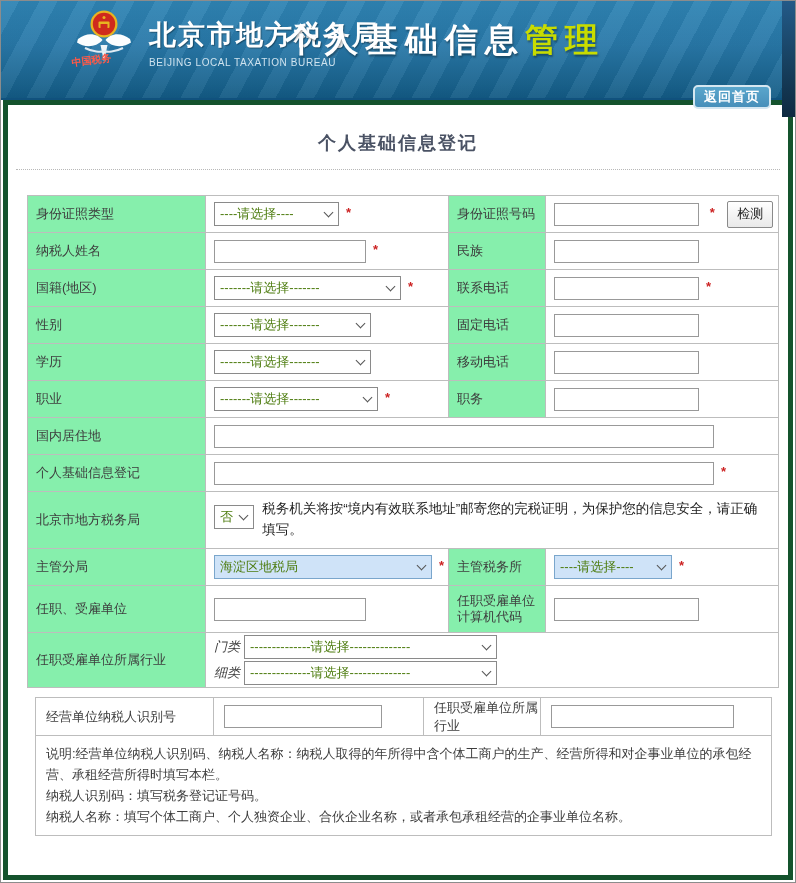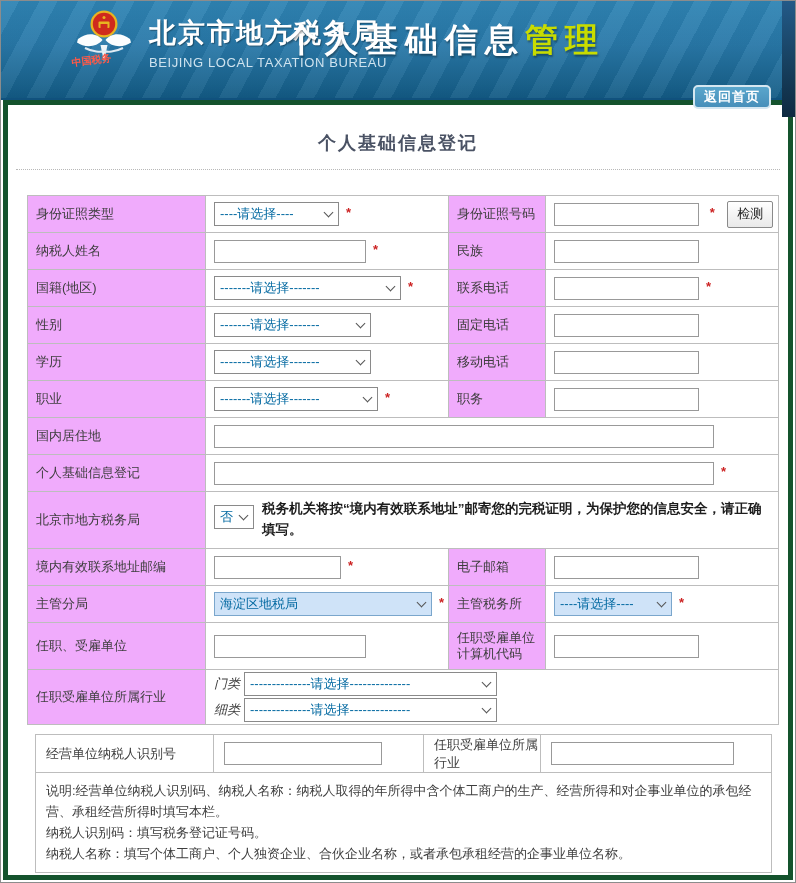--- a/index.html
+++ b/index.html
@@ -33,21 +33,21 @@
     z-index: 6;
   }
   .header-left { position: absolute; left: 70px; top: 8px; display: flex; align-items: center; }
   .logo { width: 64px; height: 62px; margin-right: 14px; }
   .bureau-names { display: flex; flex-direction: column; margin-top: 4px; }
   .bureau-cn {
     color: #ffffff; font-size: 27px; font-weight: bold; letter-spacing: 2px;
     text-shadow: 1px 1px 1px rgba(0,0,0,0.35);
   }
   .bureau-en {
-    color: #cfe3ef; font-size: 13px; letter-spacing: 0.6px; margin-top: 4px;
+    color: #cfe3ef; font-size: 10px; letter-spacing: 0.6px; margin-top: 4px;
   }
   .header-title {
     position: absolute; left: 284px; top: 17px;
     font-size: 33px; font-weight: bold; letter-spacing: 7px;
     color: #ffffff; text-shadow: 1px 2px 2px rgba(0,0,0,0.35);
     white-space: nowrap;
   }
   .header-title .accent { color: #c8dc00; }
   .home-btn {
     position: absolute; top: 84px; right: 24px; z-index: 7;
@@ -67,21 +67,21 @@
     font-size: 18px; font-weight: bold; letter-spacing: 2px; color: #4a5264;
   }
   .dotted-sep { border-bottom: 1px dotted #b8b8b8; margin: 14px 8px 0 8px; height: 0; }
   
   table { border-collapse: collapse; table-layout: fixed; }
   .main-table { margin: 25px 0 0 19px; width: 751px; }
   .main-table td {
     border: 1px solid #bdbdbd; font-size: 13px; color: #3d3d3d;
     padding: 0 0 0 8px; vertical-align: middle;
   }
-  .main-table td.lbl { background: #f0abfc; line-height: 1.25; padding-right: 0; }
+  .main-table td.lbl { background: #86efac; line-height: 1.25; padding-right: 0; }
   .biz-table { margin: 9px 0 0 27px; width: 736px; }
   .biz-table td {
     border: 1px solid #bdbdbd; font-size: 13px; color: #3d3d3d;
     padding: 0 0 0 10px; vertical-align: middle;
   }
   .req { color: #cc2222; margin-left: 7px; font-size: 13px; font-weight: bold; }
   
   .ipt {
     height: 23px; border: 1px solid #999; background: #fff;
     font-size: 13px; padding: 0 4px; vertical-align: middle;
@@ -91,40 +91,40 @@
   .w-std2 { width: 145px; }
   .w-wide { width: 500px; }
   .w-post { width: 127px; }
   .w-date { width: 60px; }
   .w-biz1 { width: 158px; }
   .w-biz2 { width: 183px; }
   
   .sel {
     display: inline-flex; align-items: center; justify-content: space-between;
     height: 24px; border: 1px solid #8a8a8a; background: #fff;
-    padding: 0 6px 0 5px; font-size: 13px; color: #0369a1;
+    padding: 0 6px 0 5px; font-size: 13px; color: #4d7c0f;
     vertical-align: middle; cursor: pointer; white-space: nowrap; overflow: hidden;
   }
   .sel .arr {
     width: 7px; height: 7px; flex: 0 0 auto; margin-left: 6px; margin-top: -4px;
     border-right: 1.6px solid #555; border-bottom: 1.6px solid #555;
     transform: rotate(45deg);
   }
   .sel.hl { background: #cfe3f8; border-color: #7aa6cc; }
   .hint { font-size: 13px; color: #3d3d3d; margin-left: 18px; }
   .check-btn {
     display: inline-block; margin-left: 9px; padding: 3px 9px 4px;
     border: 1px solid #8a8a8a; border-radius: 2px;
     background: linear-gradient(180deg,#ffffff,#e9e9e9);
     font-size: 13px; color: #222; cursor: pointer; vertical-align: middle;
   }
   
   .mail-row { display: flex; align-items: flex-start; padding: 4px 0; }
   .mail-note {
-    font-weight: bold; color: #1d1d1d; font-size: 13.5px; line-height: 1.55;
+    font-weight: normal; color: #1d1d1d; font-size: 13.5px; line-height: 1.55;
     margin-left: 8px; padding-right: 14px;
   }
   
   .industry-line { display: flex; align-items: center; margin: 2px 0; }
   .industry-line .sub-lbl { width: 30px; font-size: 13px; color: #3d3d3d; font-style: italic; }
   
   .biz-notes { line-height: 1.62; padding: 7px 12px 8px 10px !important; color: #474747; }
 </style>
 </head>
 <body>
@@ -259,26 +259,20 @@
           <div class="mail-row">
             <span class="sel" style="width:42px; margin-top:6px;">
               <span>否</span>
                   <span class="arr"></span>
             </span>
             <div class="mail-note">税务机关将按“境内有效联系地址”邮寄您的完税证明，为保护您的信息安全，请正确填写。</div>
           </div>
         </td>
       </tr>
 
-      <tr style="height:37px">
-        <td class="lbl">境内有效联系地址邮编</td>
-        <td><input class="ipt w-post" style=""><span class="req">*</span></td>
-        <td class="lbl">电子邮箱</td>
-        <td><input class="ipt w-std2" style=""></td>
-      </tr>
 
 
       <tr style="height:37px">
         <td class="lbl">主管分局</td>
         <td>
           <span class="sel hl" style="width:218px">
             <span>海淀区地税局</span>
                 <span class="arr"></span>
           </span><span class="req">*</span>
         </td>

